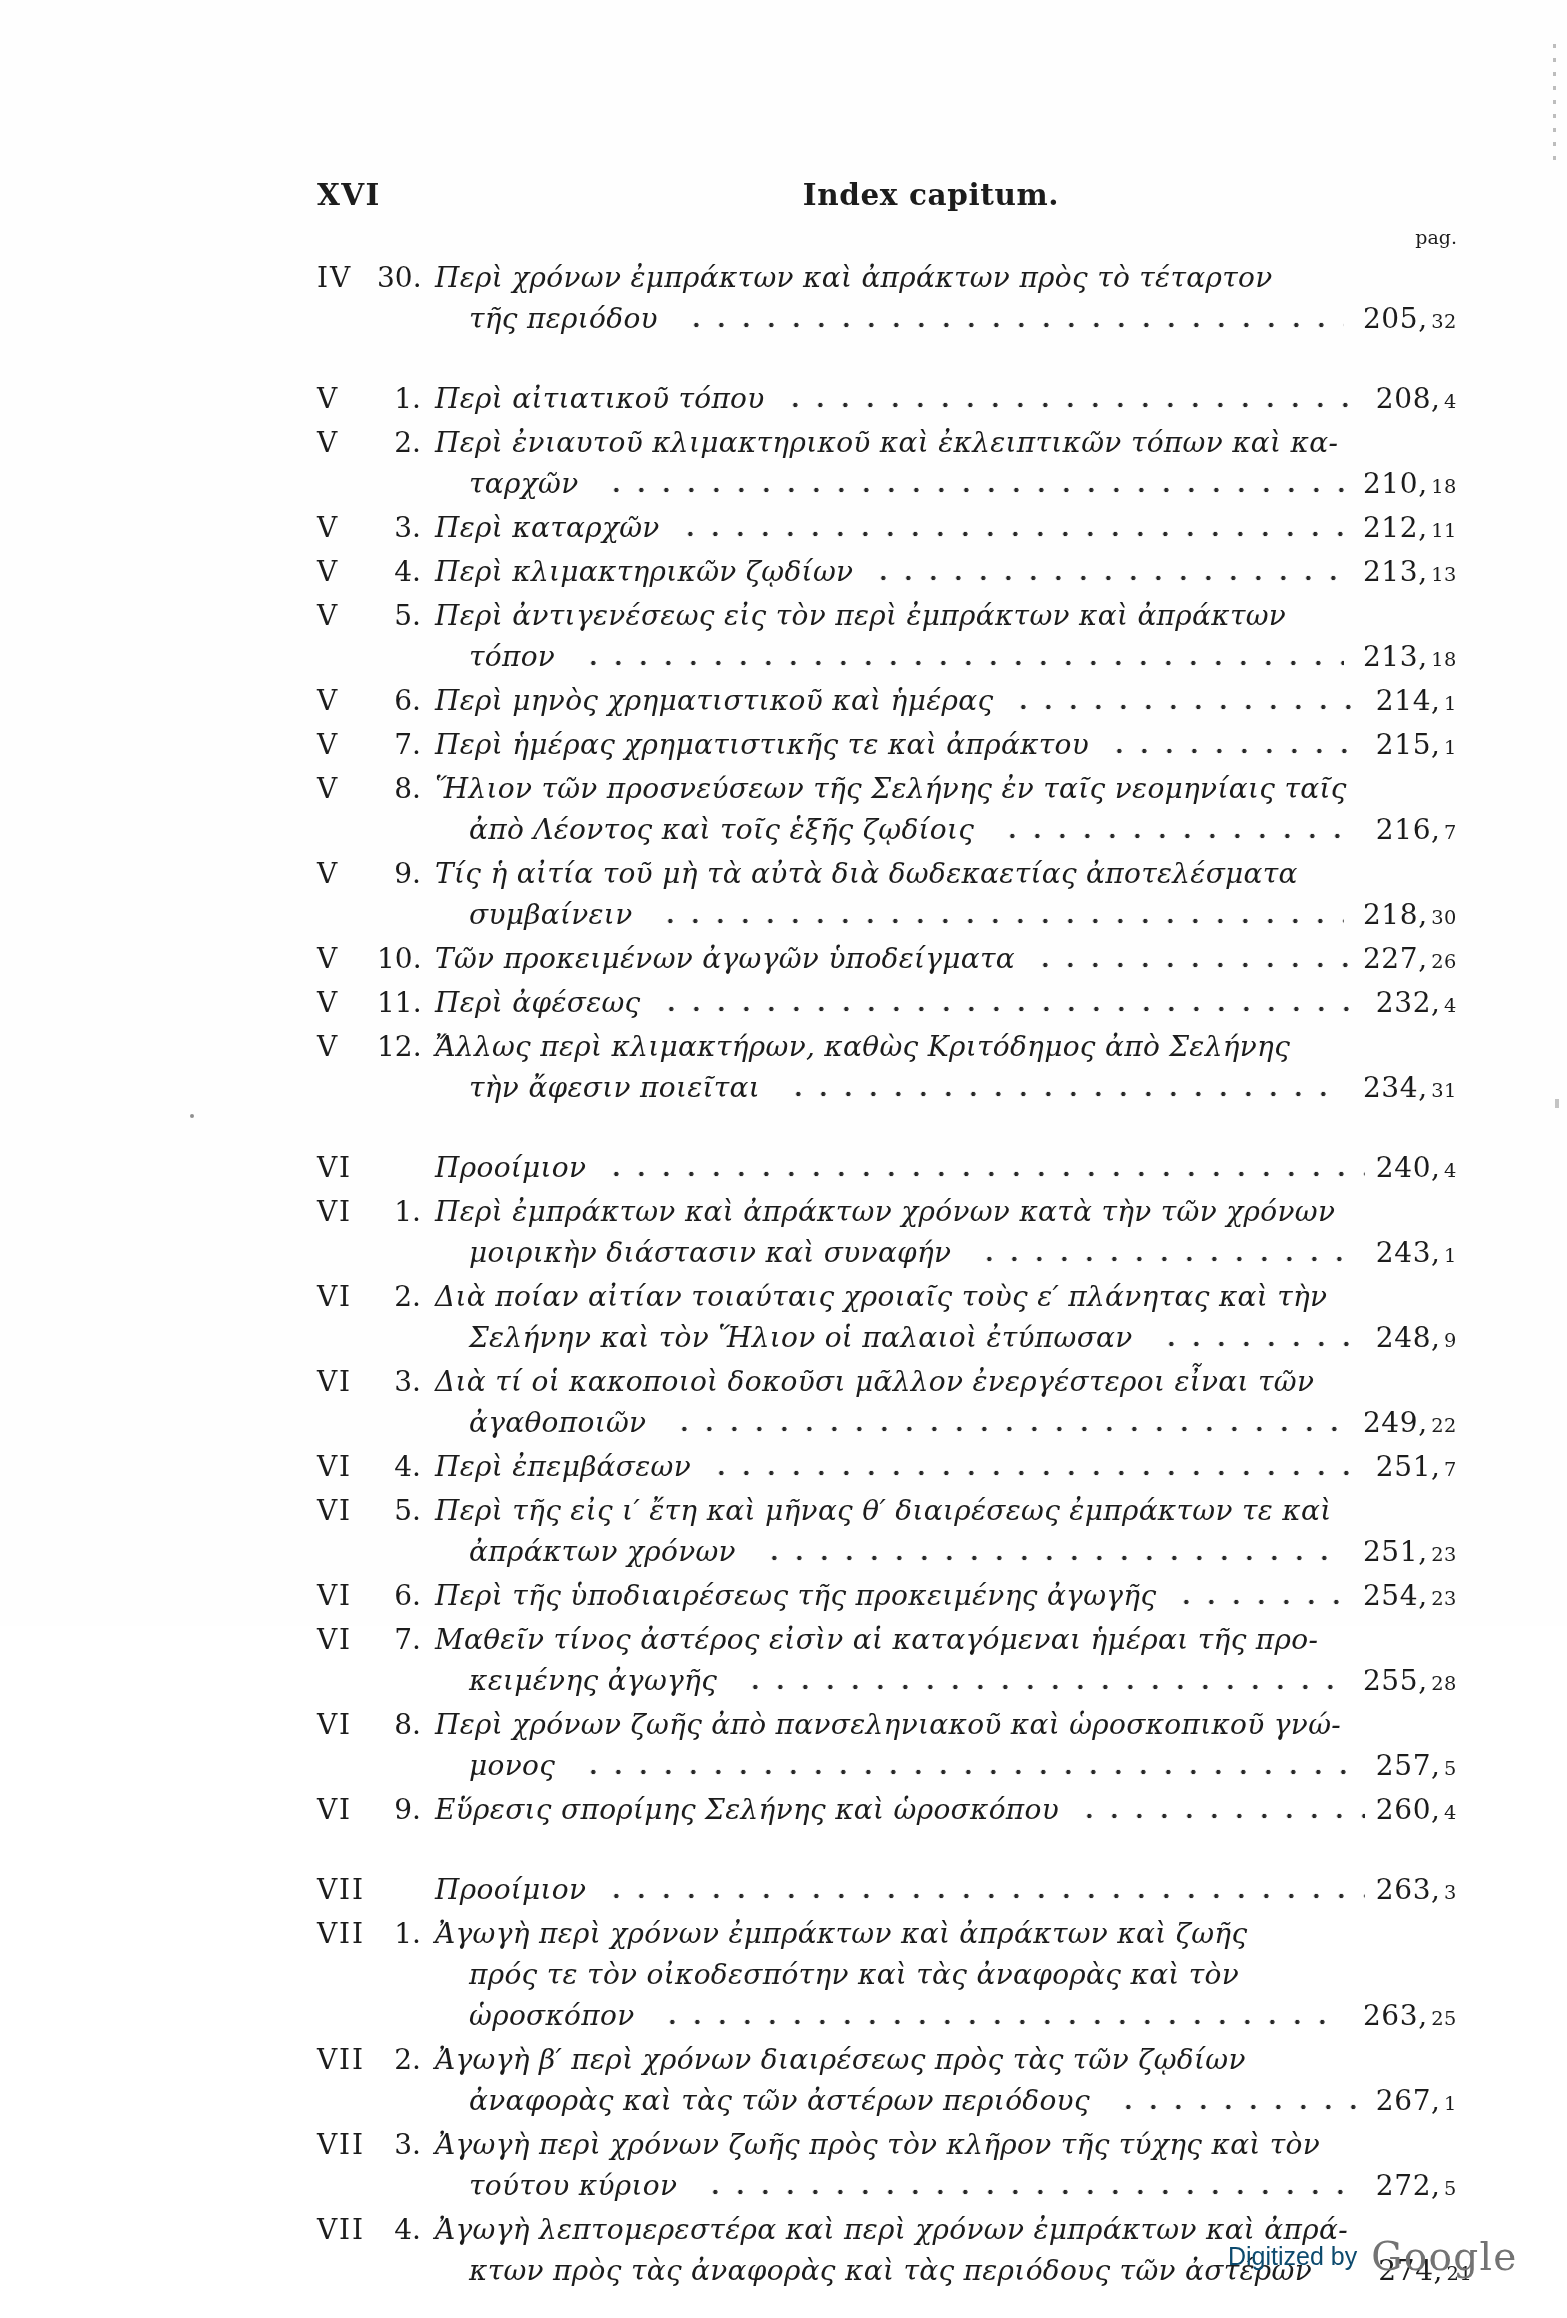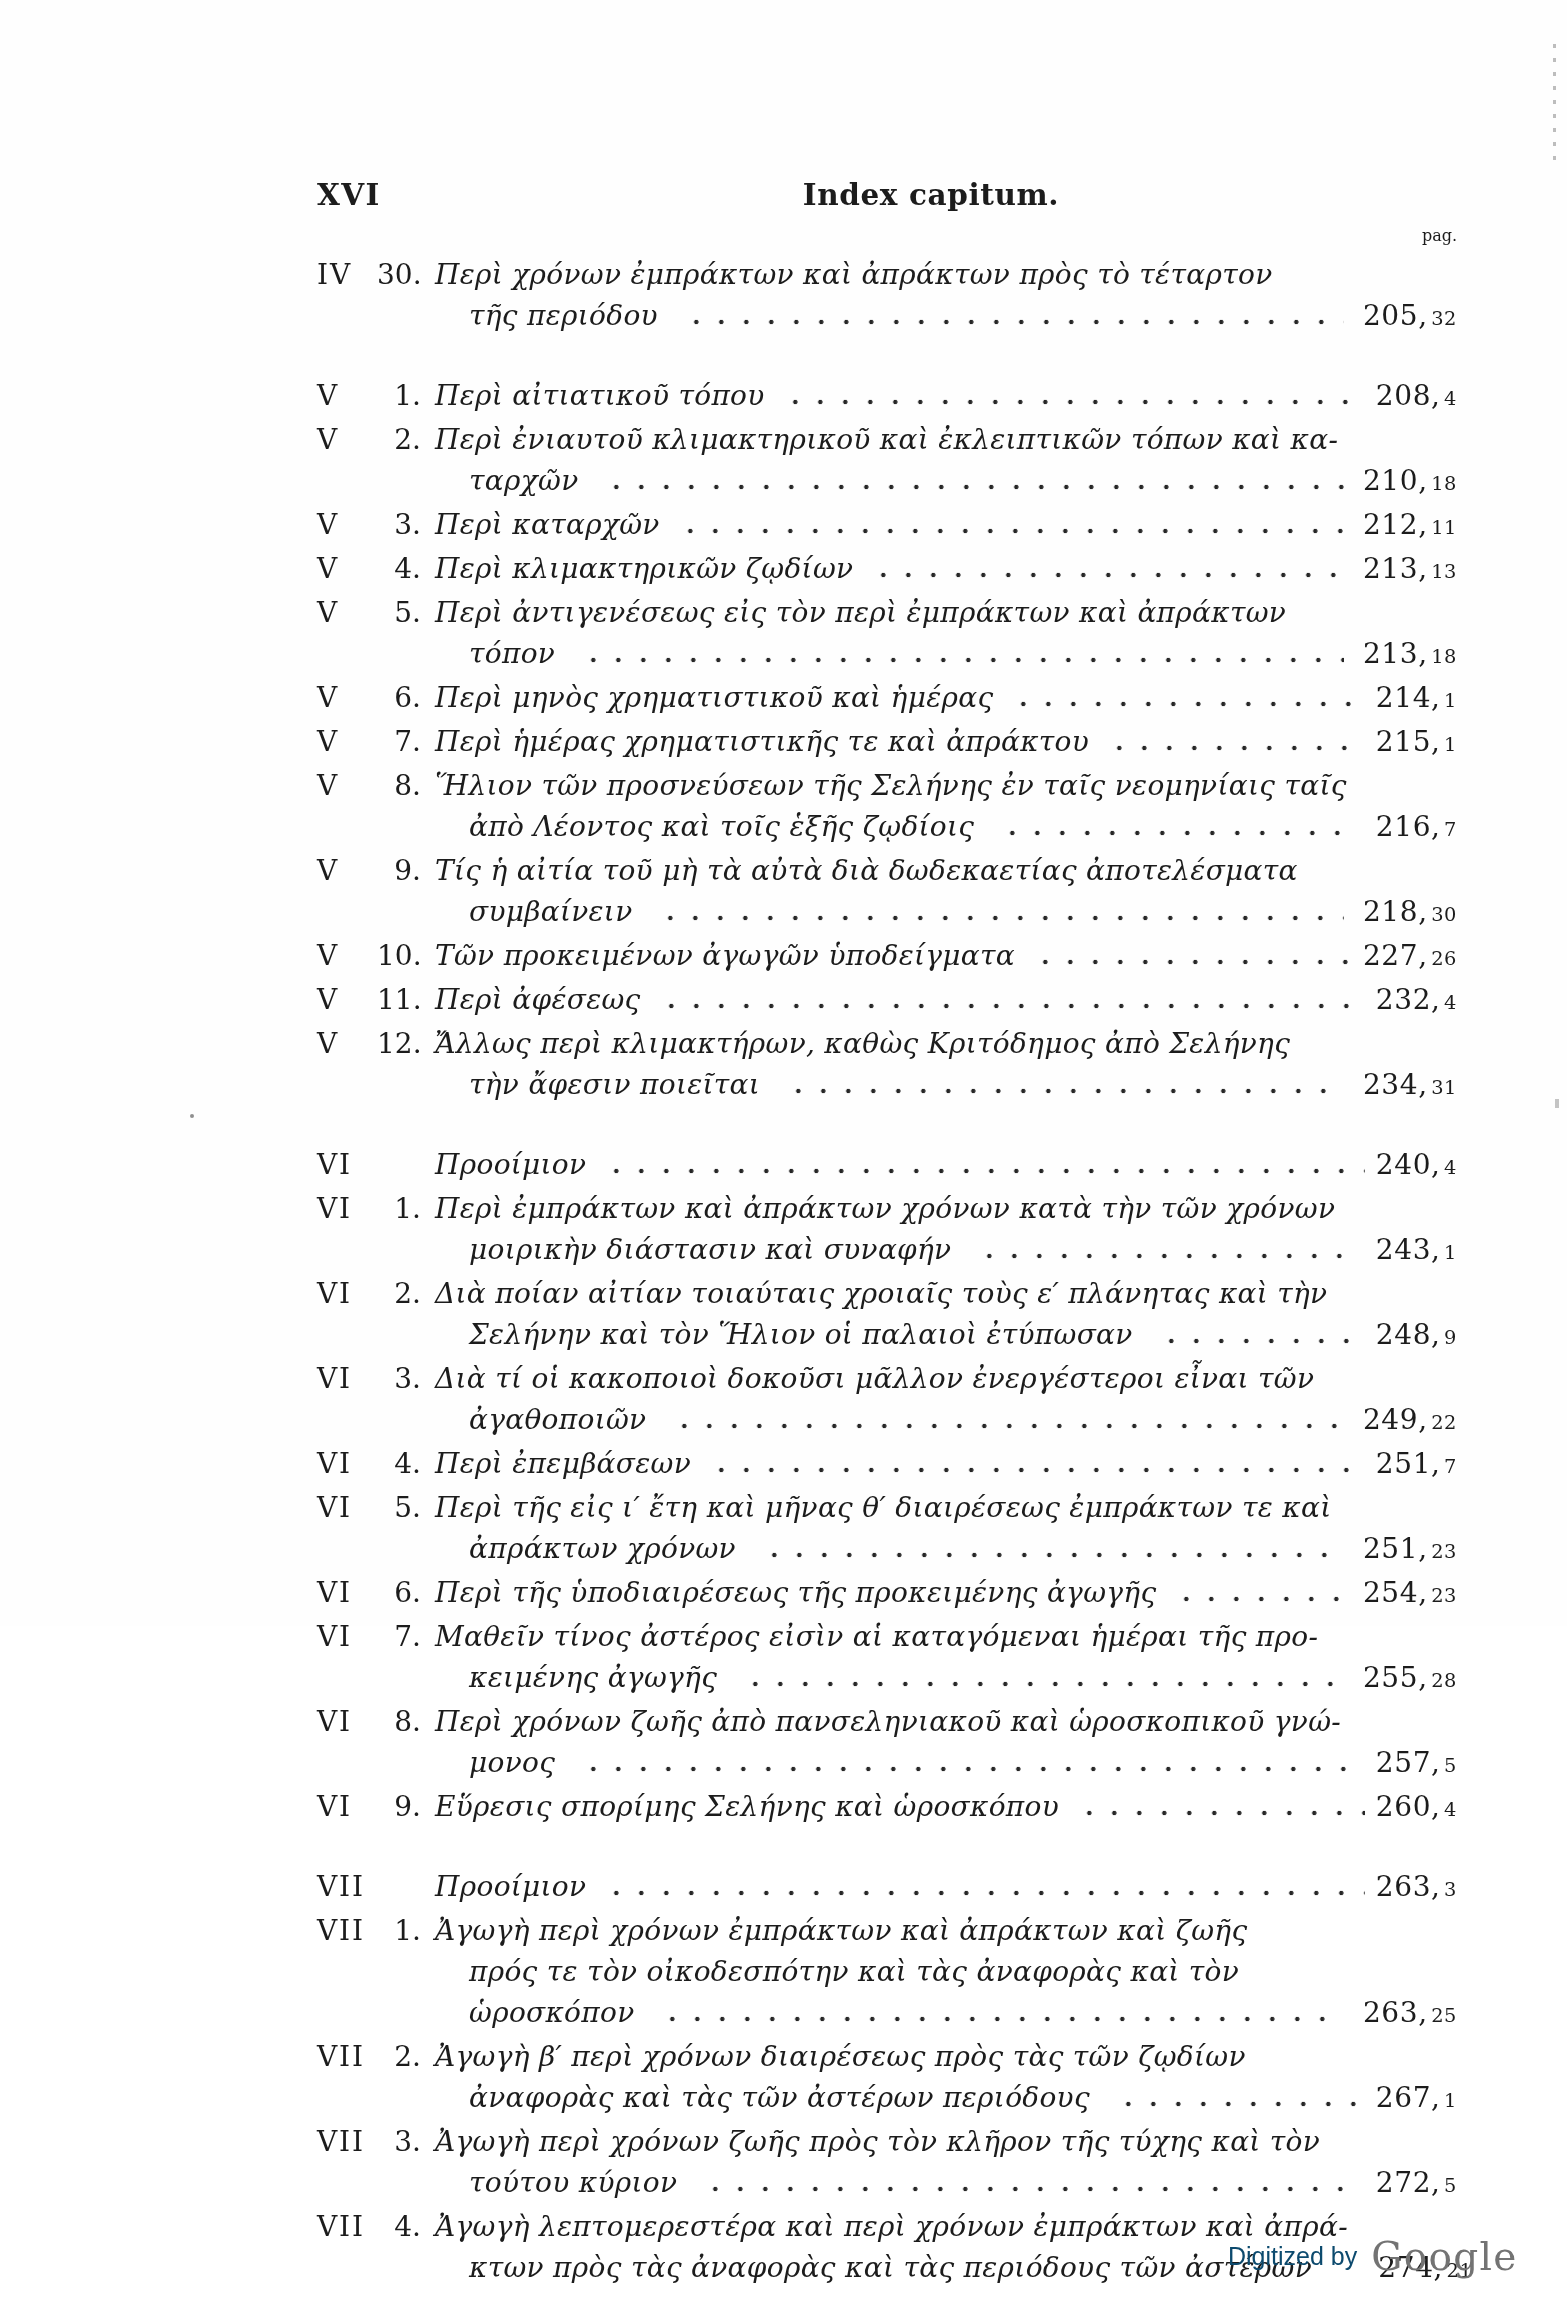--- a/index.html
+++ b/index.html
@@ -34,21 +34,21 @@
   }
   .folio { width: 188px; letter-spacing: 1.3px; }
   .head-title {
     flex: 1;
     text-align: center;
     margin-right: 100px;
     letter-spacing: 0.6px;
   }
   .pag-row {
     text-align: right;
-    font-size: 16px;
+    font-size: 19px;
     margin-top: 14px;
     margin-bottom: 8.8px;
   }
   
   .entries { width: 100%; }
   .entry {
     display: flex;
     align-items: flex-start;
     font-size: 28px;
   }

